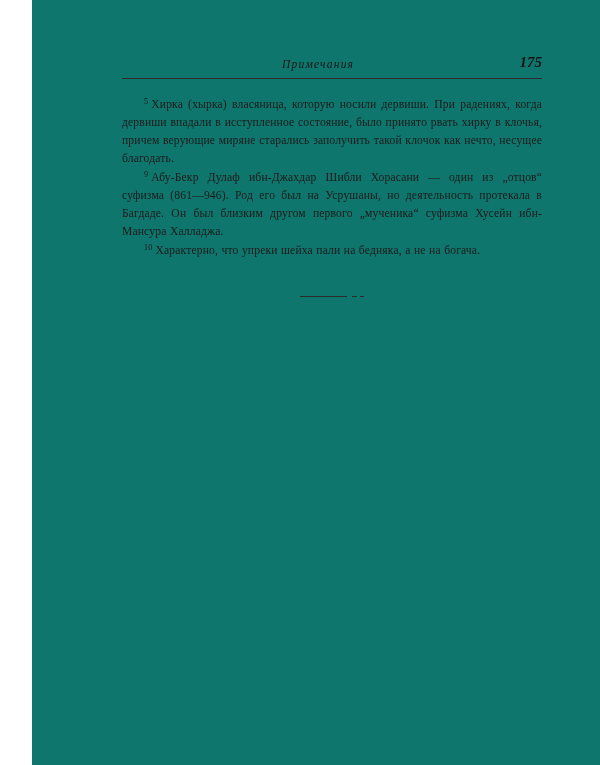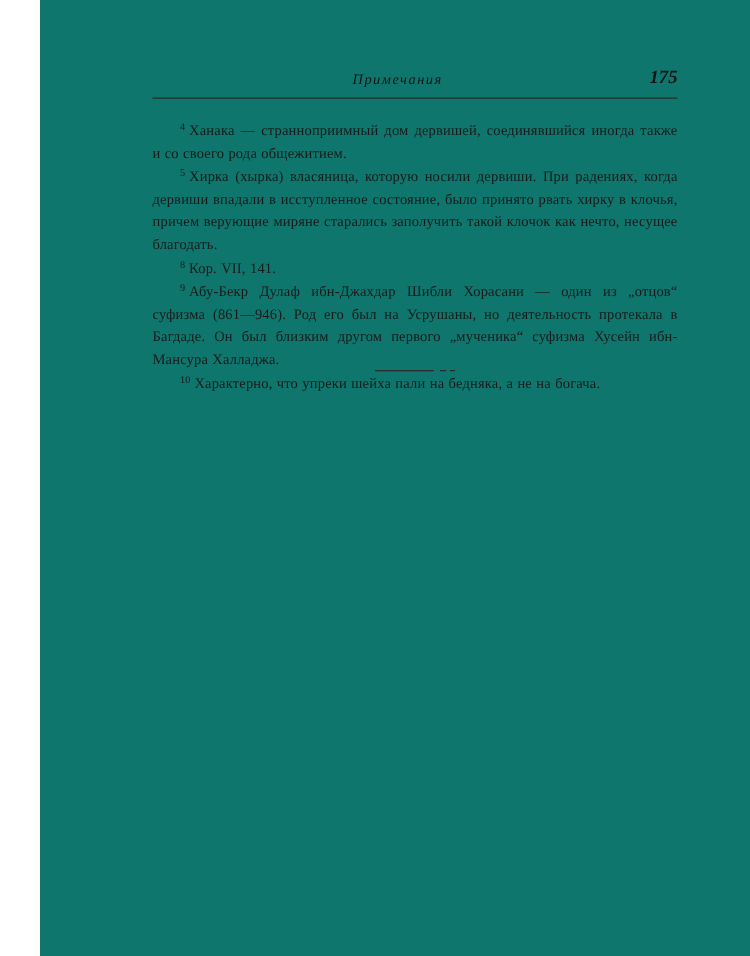--- a/index.html
+++ b/index.html
@@ -104,23 +104,21 @@
 
 <div class="page">
 
   <div class="header">
     <div class="header-title">Примечания</div>
     <div class="header-page-number">175</div>
     <div class="header-rule"></div>
   </div>
 
   <div class="body-block">
-    <p class="note"><span class="marker">4</span><span>Ханака — странноприимный дом дервишей, соединявшийся иногда также и со своего рода общежитием.</span></p>
     <p class="note"><span class="marker">5</span><span>Хирка (хырка) власяница, которую носили дервиши. При радениях, когда дервиши впадали в исступленное состояние, было принято рвать хирку в клочья, причем верующие миряне старались заполучить такой клочок как нечто, несущее благодать.</span></p>
-    <p class="note"><span class="marker">8</span><span>Кор. VII, 141.</span></p>
     <p class="note"><span class="marker">9</span><span>Абу-Бекр Дулаф ибн-Джахдар Шибли Хорасани — один из „отцов“ суфизма (861—946). Род его был на Усрушаны, но деятельность протекала в Багдаде. Он был близким другом первого „мученика“ суфизма Хусейн ибн-Мансура Халладжа.</span></p>
     <p class="note"><span class="marker">10</span><span>Характерно, что упреки шейха пали на бедняка, а не на богача.</span></p>
   </div>
 
   <div class="divider">
     <span class="dash d1"></span>
     <span class="dash d2"></span>
     <span class="dash d3"></span>
   </div>
 

